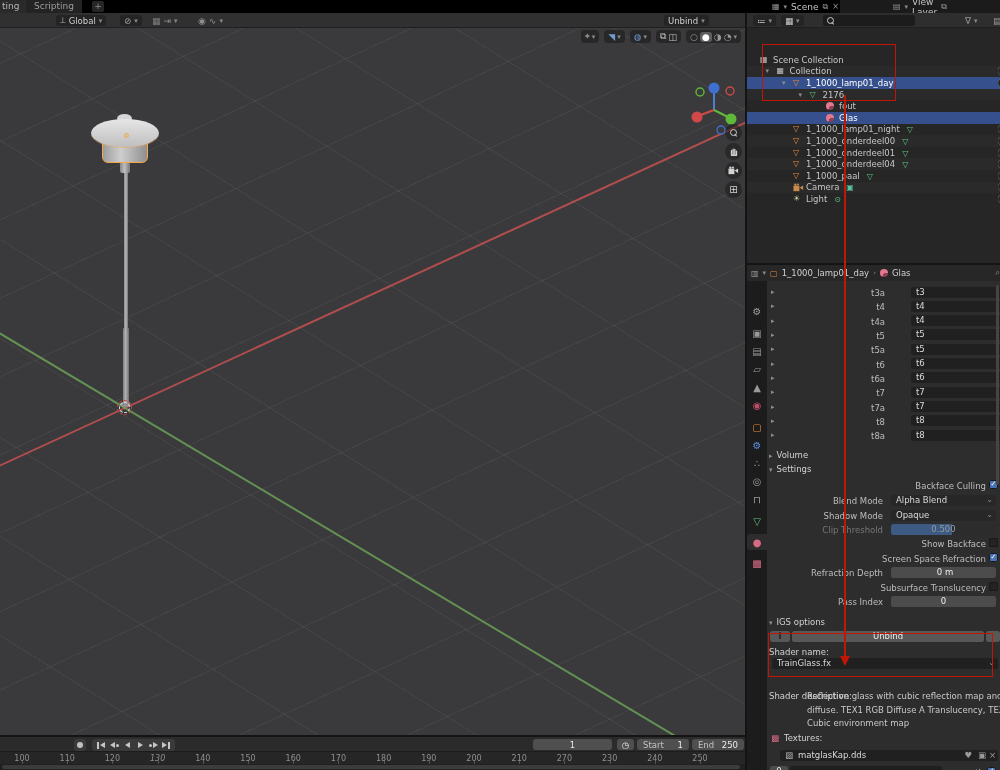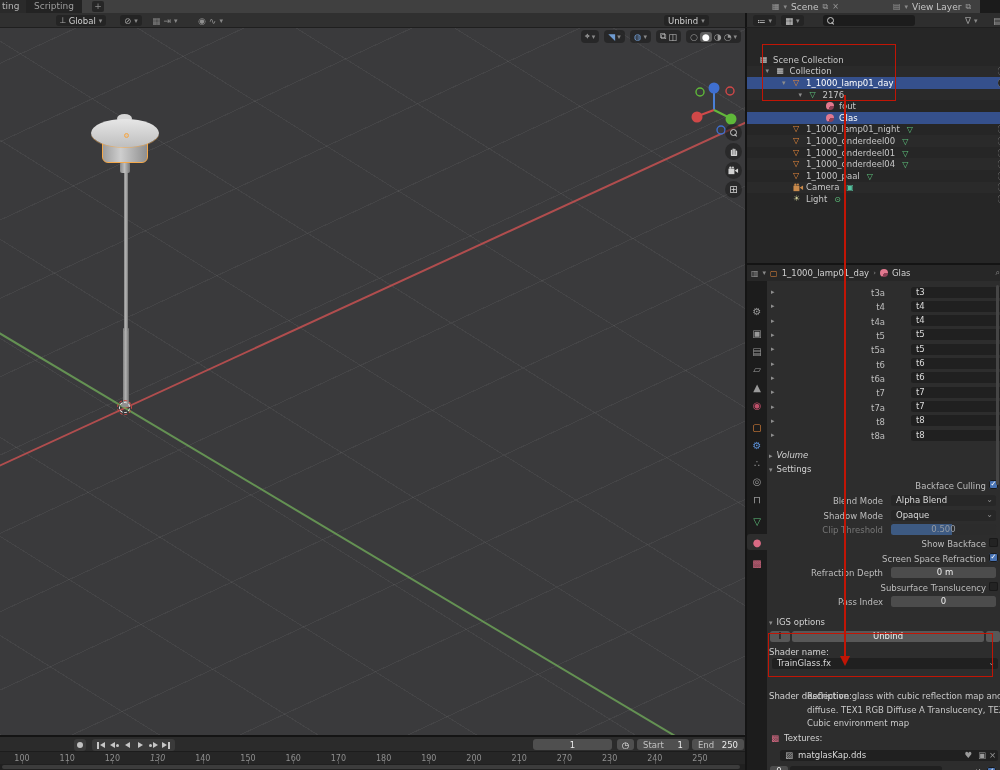--- a/index.html
+++ b/index.html
@@ -5,21 +5,21 @@
   * { margin:0; padding:0; box-sizing:border-box; }
   html,body { background:#111; }
   #app {
     position:relative; width:1000px; height:770px; overflow:hidden;
     font-family:"DejaVu Sans", sans-serif; font-size:10px; color:#c8c8c8;
     background:#1b1b1b; user-select:none;
   }
   .abs { position:absolute; }
 
   
-  #topbar { left:0; top:0; width:980px; height:13px; background:#404040; }
+  #topbar { left:0; top:0; width:840px; height:13px; background:#000000; }
   .tab { position:absolute; top:0; height:13px; line-height:13px; padding:0 8px; color:#9d9d9d; font-size:9px; background:#232323; border-radius:0 0 0 0; }
   .tab.partial { padding-left:2px; background:#2a2a2a; color:#b5b5b5; }
   .plus { position:absolute; top:1px; width:12px; height:11px; line-height:11px; text-align:center; color:#8c8c8c; background:#262626; border-radius:2px; font-size:9px; }
   .tb-right { position:absolute; top:0; height:13px; display:flex; align-items:center; gap:4px; color:#c4c4c4; font-size:9px; }
   .mini-ic { color:#9a9a9a; font-size:8px; }
   .chev { color:#8a8a8a; font-size:7px; }
 
   
   #vp-header { left:0; top:13px; width:745px; height:15px; background:#303030; border-bottom:1px solid #1f1f1f; }
   #ol-header { left:745px; top:13px; width:255px; height:15px; background:#2e2e2e; border-bottom:1px solid #1f1f1f; border-left:2px solid #141414; }
@@ -469,21 +469,21 @@
           <span class="plabel" style="top:3px;">t8</span>
           <span class="pfield" style="top:1.5px;">t8</span>
         </div>
         <div class="prow" style="top: 163.3px; height: 14.33px;">
           <span class="exp-arrow" style="left:4px; top:3px;">▸</span>
           <span class="plabel" style="top:3px;">t8a</span>
           <span class="pfield" style="top:1.5px;">t8</span>
         </div>
       </div>
     <div id="settings-zone">
-        <div class="sect" style="top:185px;font-style:italic;"><span class="tri">▸</span>Volume</div>
+        <div class="sect" style="top:185px;"><span class="tri">▸</span>Volume</div>
         <div class="sect" style="top:199px;"><span class="tri">▾</span>Settings</div>
         <span class="cb-label" style="right:14px; top:216px;">Backface Culling</span>
         <span class="cb on" style="right:2px; top:215px;">✓</span>
         <span class="plabel" style="top:231px;">Blend Mode</span>
         <span class="pfield drop" style="top:229.5px; background:#272727;">Alpha Blend</span>
         <span class="plabel" style="top:246px;">Shadow Mode</span>
         <span class="pfield drop" style="top:244.5px; background:#272727;">Opaque</span>
         <span class="plabel dim" style="top:260px;">Clip Threshold</span>
         <span class="slider" style="top:258.5px;">
           <span class="fill" style="width:58%;"></span>

